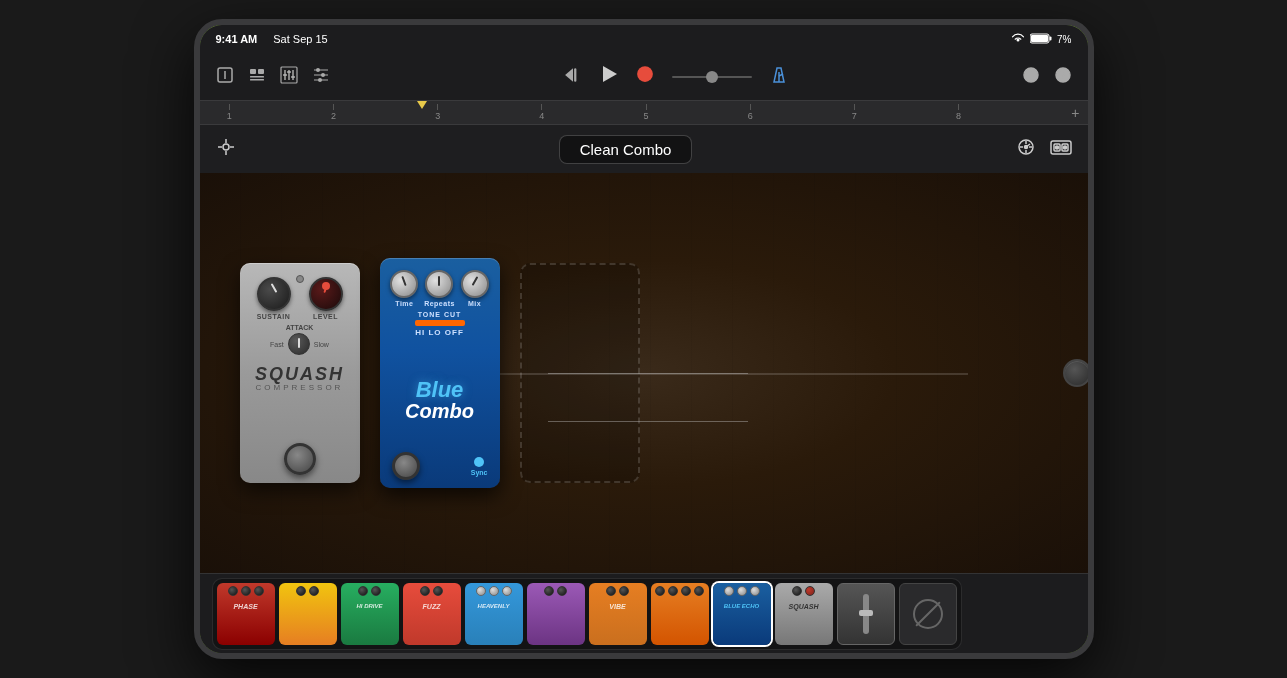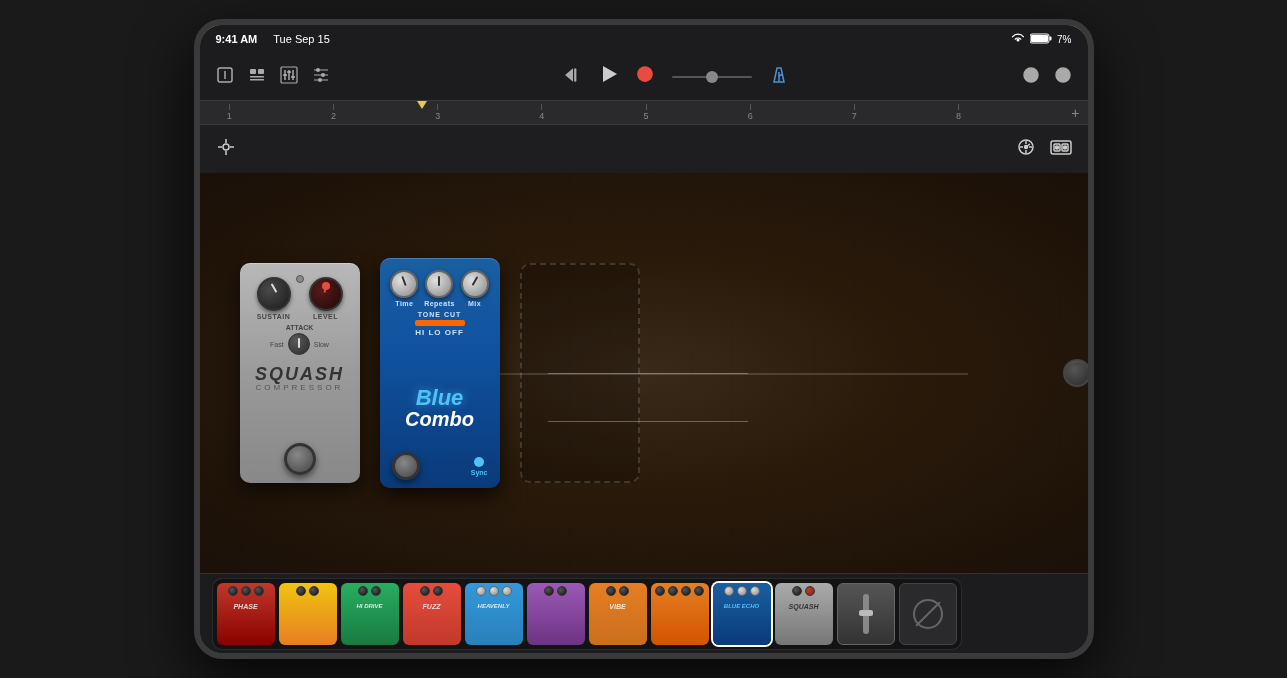--- a/index.html
+++ b/index.html
@@ -389,21 +389,21 @@
       height: 6px;
       background: #ff6600;
       border-radius: 2px;
       margin: 2px 0;
     }
     .echo-hilo {
       font-size: 8px;
       color: #cce0ff;
       font-weight: 700;
       letter-spacing: 1px;
-      margin-bottom: 8px;
+      margin-bottom: 0;
     }
     .blue-echo-title {
       display: flex;
       flex-direction: column;
       align-items: center;
       margin: 2px 0;
     }
     .blue-text {
       font-size: 22px;
       font-weight: 900;
@@ -590,21 +590,21 @@
     }
   </style>
 </head>
 <body>
 
 <div class="ipad-frame">
 
   <div class="status-bar">
     <div style="display:flex;align-items:center;gap:8px;">
       <span class="status-time">9:41 AM</span>
-      <span class="status-date">Tue Sep 15</span>
+      <span class="status-date">Sat Sep 15</span>
     </div>
     <div class="status-icons">
       <span class="status-icon">
         <svg width="14" height="10" viewBox="0 0 14 10" fill="white">
             <path d="M7 8.5a1.5 1.5 0 100-3 1.5 1.5 0 000 3z"></path>
             <path d="M4.2 6.2a4 4 0 015.6 0" stroke="white" stroke-width="1.2" fill="none" stroke-linecap="round"></path>
             <path d="M1.5 3.8a7 7 0 0111 0" stroke="white" stroke-width="1.2" fill="none" stroke-linecap="round"></path>
           </svg>
       </span>
       <span class="status-icon">
@@ -744,20 +744,21 @@
     <div class="preset-bar">
       <span class="preset-tune-icon">
         <svg width="20" height="20" viewBox="0 0 20 20" fill="none" stroke="#ccc" stroke-width="1.5">
             <circle cx="10" cy="10" r="3"></circle>
             <line x1="10" y1="2" x2="10" y2="6"></line>
             <line x1="10" y1="14" x2="10" y2="18"></line>
             <line x1="2" y1="10" x2="6" y2="10"></line>
             <line x1="14" y1="10" x2="18" y2="10"></line>
           </svg>
       </span>
+      <button class="preset-name-btn">Clean Combo</button>
       <div class="preset-right-icons">
         <span>
           <svg width="20" height="20" viewBox="0 0 20 20" fill="none" stroke="#ccc" stroke-width="1.5">
               <circle cx="10" cy="10" r="7"></circle>
               <line x1="10" y1="4" x2="10" y2="7"></line>
               <line x1="16" y1="10" x2="13" y2="10"></line>
               <line x1="4" y1="10" x2="7" y2="10"></line>
               <line x1="10" y1="16" x2="10" y2="13"></line>
               <circle cx="10" cy="10" r="1.5" fill="#ccc"></circle>
               <line x1="10" y1="10" x2="14" y2="7" stroke="#ccc" stroke-width="1.5"></line>

